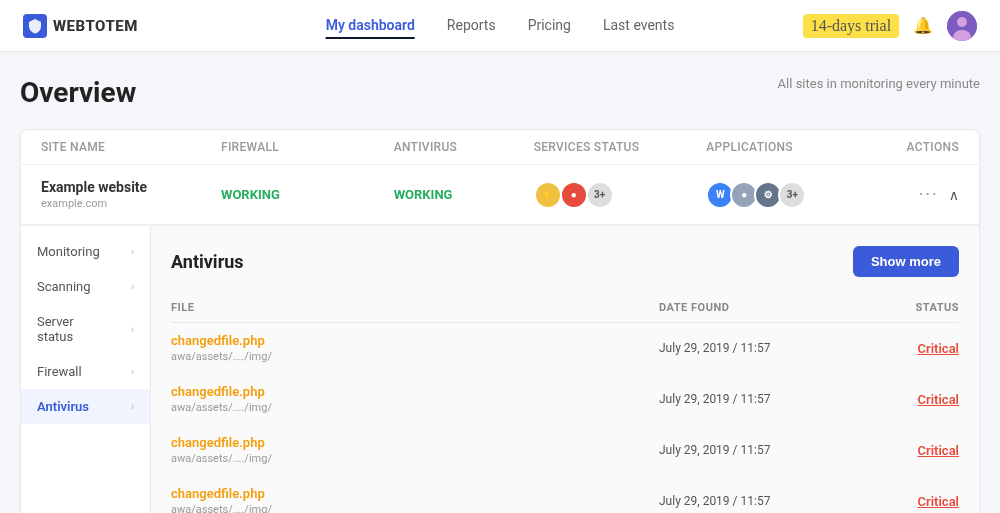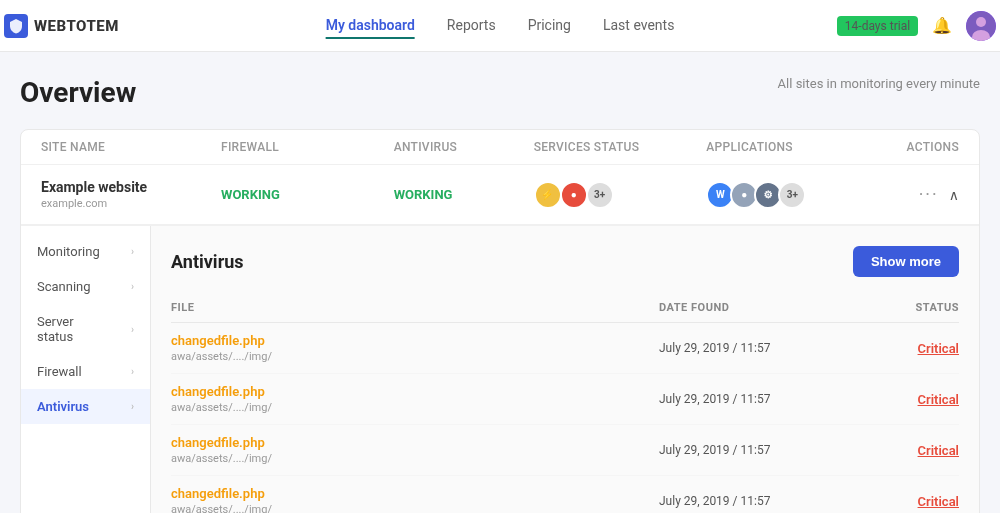--- a/index.html
+++ b/index.html
@@ -5,21 +5,21 @@
     * { box-sizing: border-box; margin: 0; padding: 0; }
     body { font-family: -apple-system, BlinkMacSystemFont, 'Segoe UI', Roboto, sans-serif; background: #f5f6fa; color: #333; font-size: 14px; }
 
     
     .header {
       background: #fff;
       border-bottom: 1px solid #e8e8e8;
       height: 52px;
       display: flex;
       align-items: center;
-      padding: 0 4px;
+      padding: 0 23px;
       position: relative;
     }
     .logo {
       display: flex;
       align-items: center;
       gap: 6px;
       font-weight: 800;
       font-size: 15px;
       letter-spacing: 0.5px;
     }
@@ -40,34 +40,35 @@
     .nav-item {
       font-size: 14px;
       color: #666;
       cursor: pointer;
       padding: 4px 0;
       text-decoration: none;
     }
     .nav-item.active {
       color: #3b5bdb;
       font-weight: 600;
-      border-bottom: 2px solid #0f766e;
+      border-bottom: 2px solid #0f172a;
     }
     .header-right {
       margin-left: auto;
       display: flex;
       align-items: center;
       gap: 14px;
     }
     .trial-badge {
-      font-size: 12px;
+      font-size: 16px;
       color: #555;
-      background: #22c55e;
+      background: #fde047;
       padding: 3px 8px;
       border-radius: 4px;
+      font-family: Liberation Serif, serif;
     }
     .bell-icon { font-size: 16px; color: #888; cursor: pointer; }
     .avatar {
       width: 30px; height: 30px; border-radius: 50%;
       background: #8b5cf6;
       display: flex; align-items: center; justify-content: center;
       color: #fff; font-size: 13px; font-weight: 600;
       cursor: pointer;
       overflow: hidden;
     }

